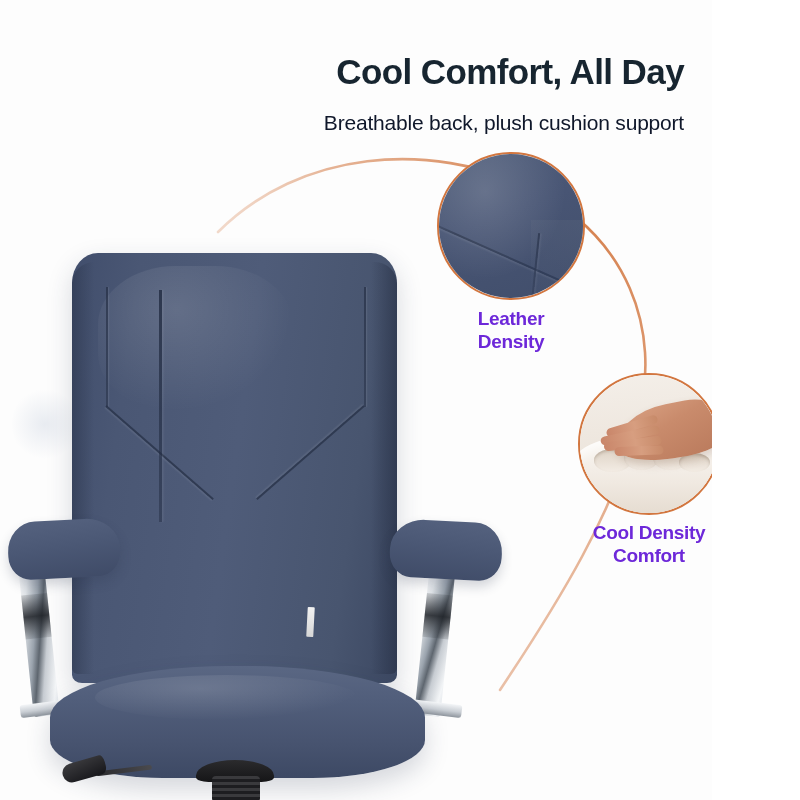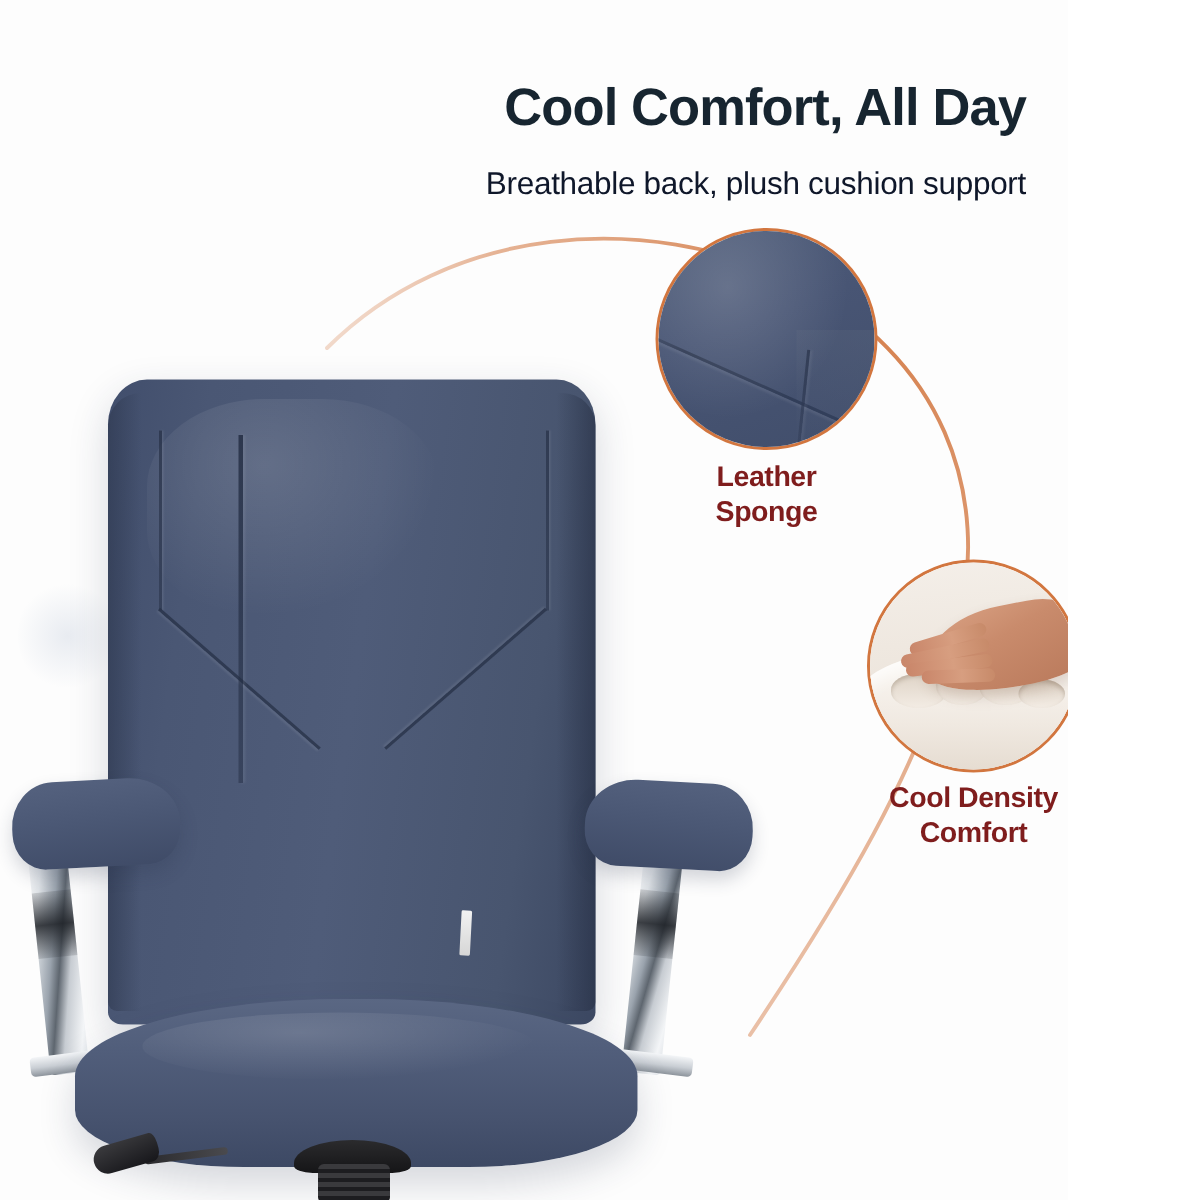--- a/index.html
+++ b/index.html
@@ -67,21 +67,21 @@
     border: 2px solid #d2763f;
     background: #fff;
   }
   .callout-label {
     position: absolute;
     left: 50%;
     transform: translateX(-50%);
     text-align: center;
     font-size: 19px;
     font-weight: 700;
-    color: #7f1d1d;
+    color: #6d28d9;
     line-height: 1.22;
     white-space: nowrap;
     letter-spacing: -0.3px;
   }
 
   
   #callout-leather { left: 437px; top: 152px; }
   #callout-leather .bubble { width: 148px; height: 148px; }
   #callout-leather .callout-label { top: 155px; }
   .leather-fill {
@@ -372,21 +372,21 @@
   <div class="callout" id="callout-leather">
     <div class="bubble">
       <div class="leather-fill"></div>
       <div class="leather-shade-r"></div>
       <div class="leather-seam-diag"></div>
       <div class="leather-seam-vert"></div>
       <div class="leather-gloss"></div>
     </div>
     <div class="callout-label">
       <div>Leather</div>
-      <div>Sponge</div>
+      <div>Density</div>
     </div>
   </div>
 
   <div class="callout" id="callout-sponge">
     <div class="bubble">
       <div class="sponge-fill"></div>
       <div class="foam-block">
         <div class="foam-dent" style="left:16%; top:16%; width:22%; height:26%;"></div>
         <div class="foam-dent" style="left:34%; top:10%; width:20%; height:30%;"></div>
         <div class="foam-dent" style="left:51%; top:12%; width:20%; height:28%;"></div>

